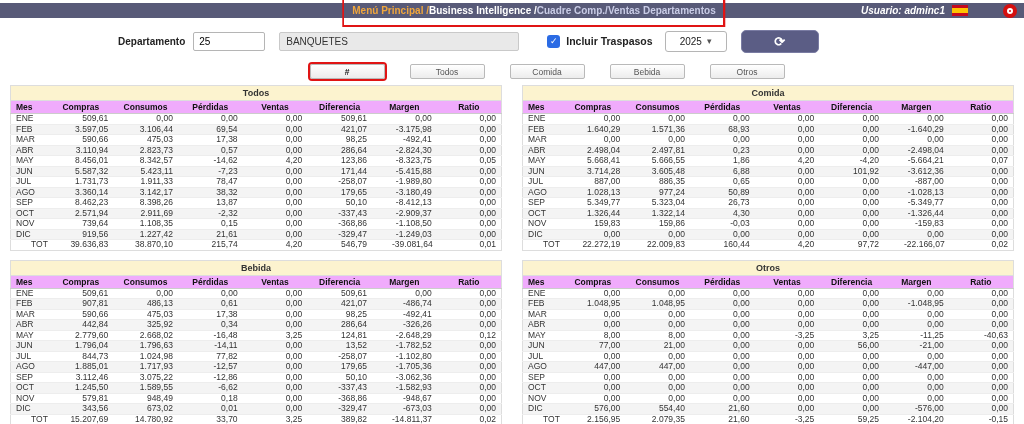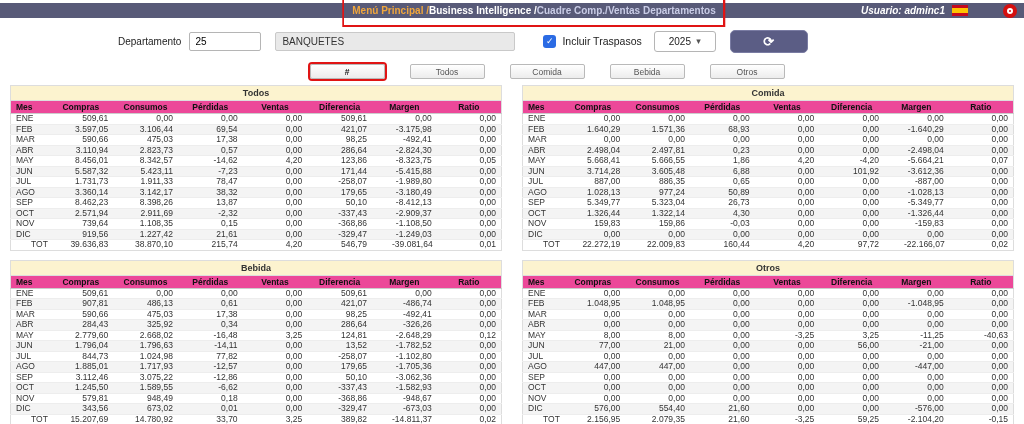--- a/index.html
+++ b/index.html
@@ -18,21 +18,21 @@
   .user-area { position: absolute; right: 56px; display: flex; align-items: center; gap: 7px; font-style: italic; }
   .user-label { color: #fff; font-weight: bold; font-size: 10px; white-space: nowrap; }
   .flag { width: 16px; height: 11px;
     background: linear-gradient(to bottom, #c60b1e 0 25%, #ffc400 25% 75%, #c60b1e 75% 100%); }
   .brand-logo { position: absolute; right: 7px; width: 14px; height: 14px; border-radius: 50%;
     background: #d40f0f; display: flex; align-items: center; justify-content: center; }
   .brand-logo-inner { width: 6px; height: 6px; border: 2px solid #fff; border-radius: 50%; }
 
   
   .filter-row { height: 38px; margin-top: 4px; display: flex; align-items: center; padding-left: 118px; }
-  .lbl { font-size: 10px; font-weight: normal; color: #222; white-space: nowrap; }
+  .lbl { font-size: 10px; font-weight: bold; color: #222; white-space: nowrap; }
   .inp-code { width: 72px; height: 19px; border: 1px solid #b5b5b5; border-radius: 2px;
     font-size: 10px; padding: 0 5px; margin-left: 8px; font-family: "Liberation Sans", sans-serif; }
   .inp-name { width: 240px; height: 19px; background: #e9e9e9; border: 1px solid #c9c9c9;
     border-radius: 2px; font-size: 10px; padding: 0 6px; margin-left: 14px; color: #333;
     font-family: "Liberation Sans", sans-serif; }
   .checkbox { width: 13px; height: 13px; background: #2b6be4; border-radius: 3px; color: #fff;
     display: flex; align-items: center; justify-content: center; margin-left: 28px; }
   .checkbox::after { content: "✓"; font-size: 9px; line-height: 1; }
   .chk-lbl { font-size: 10.5px; margin-left: 6px; }
   .year-select { width: 62px; height: 21px; border: 1px solid #b5b5b5; border-radius: 3px;
@@ -54,21 +54,21 @@
   .tab.annotated { box-shadow: 0 0 0 2px #e01414; }
 
   
   .tables-grid { display: grid; grid-template-columns: 1fr 1fr; column-gap: 20px; row-gap: 9px;
     margin: 5px 10px 0; }
   .table-title { background: #fcf3cf; border: 1px solid #ddd; border-bottom: none;
     text-align: center; font-size: 9px; font-weight: bold; color: #333; padding: 2px 0; }
   .data-table table { width: 100%; border-collapse: collapse; border: 1px solid #ddd;
     table-layout: fixed; }
   .data-table th { font-size: 8.5px; font-weight: bold; color: #111; padding: 1px 5px;
-    line-height: 10px; text-align: center; border-bottom: 1px solid #ccc; background: #ec4899; }
+    line-height: 10px; text-align: center; border-bottom: 1px solid #ccc; background: #f0abfc; }
   .data-table th:first-child { text-align: left; width: 38px; }
   .data-table td { font-size: 8.5px; color: #333; padding: 0 5px; line-height: 9.5px;
     text-align: right; border-bottom: 1px solid #ededed; white-space: nowrap; }
   .data-table td:first-child { text-align: left; }
   .data-table tbody tr:nth-child(even) { background: #f4f4f4; }
   .data-table tbody tr:last-child td { border-bottom: none; padding-left: 20px; }
 </style>
 </head>
 <body>
 
@@ -449,21 +449,21 @@
             <td>590,66</td>
             <td>475,03</td>
             <td>17,38</td>
             <td>0,00</td>
             <td>98,25</td>
             <td>-492,41</td>
             <td>0,00</td>
           </tr>
           <tr>
             <td>ABR</td>
-            <td>284,43</td>
+            <td>442,84</td>
             <td>325,92</td>
             <td>0,34</td>
             <td>0,00</td>
             <td>286,64</td>
             <td>-326,26</td>
             <td>0,00</td>
           </tr>
           <tr>
             <td>MAY</td>
             <td>2.779,60</td>

